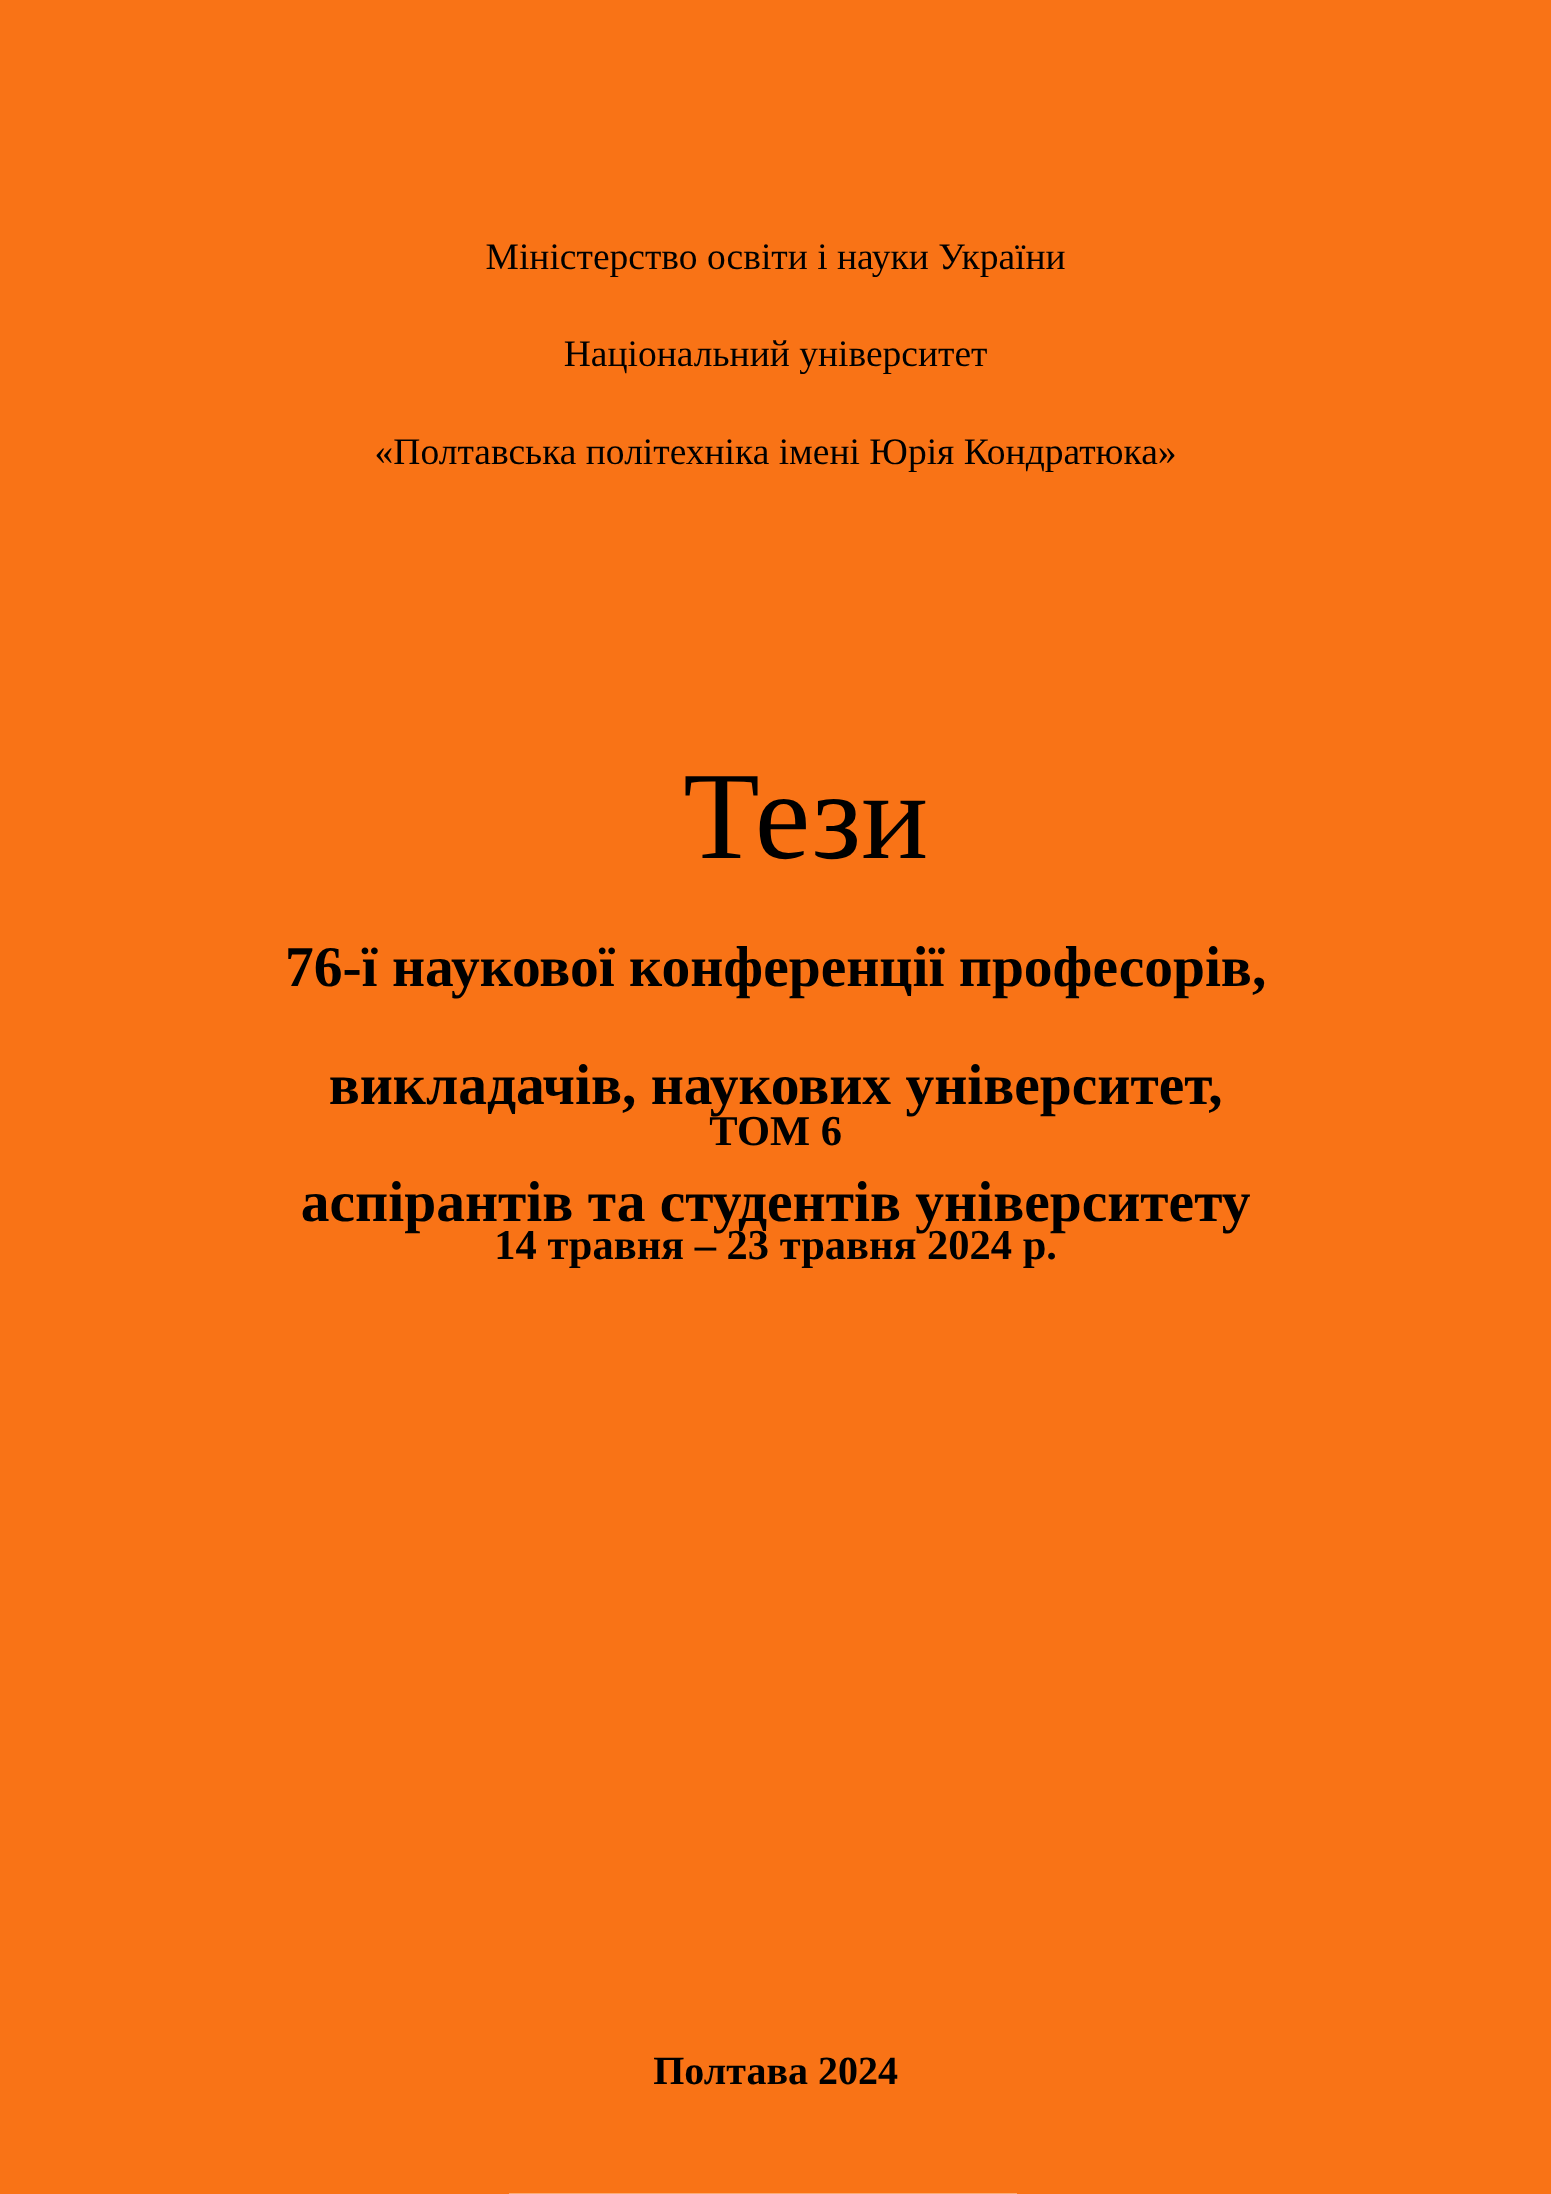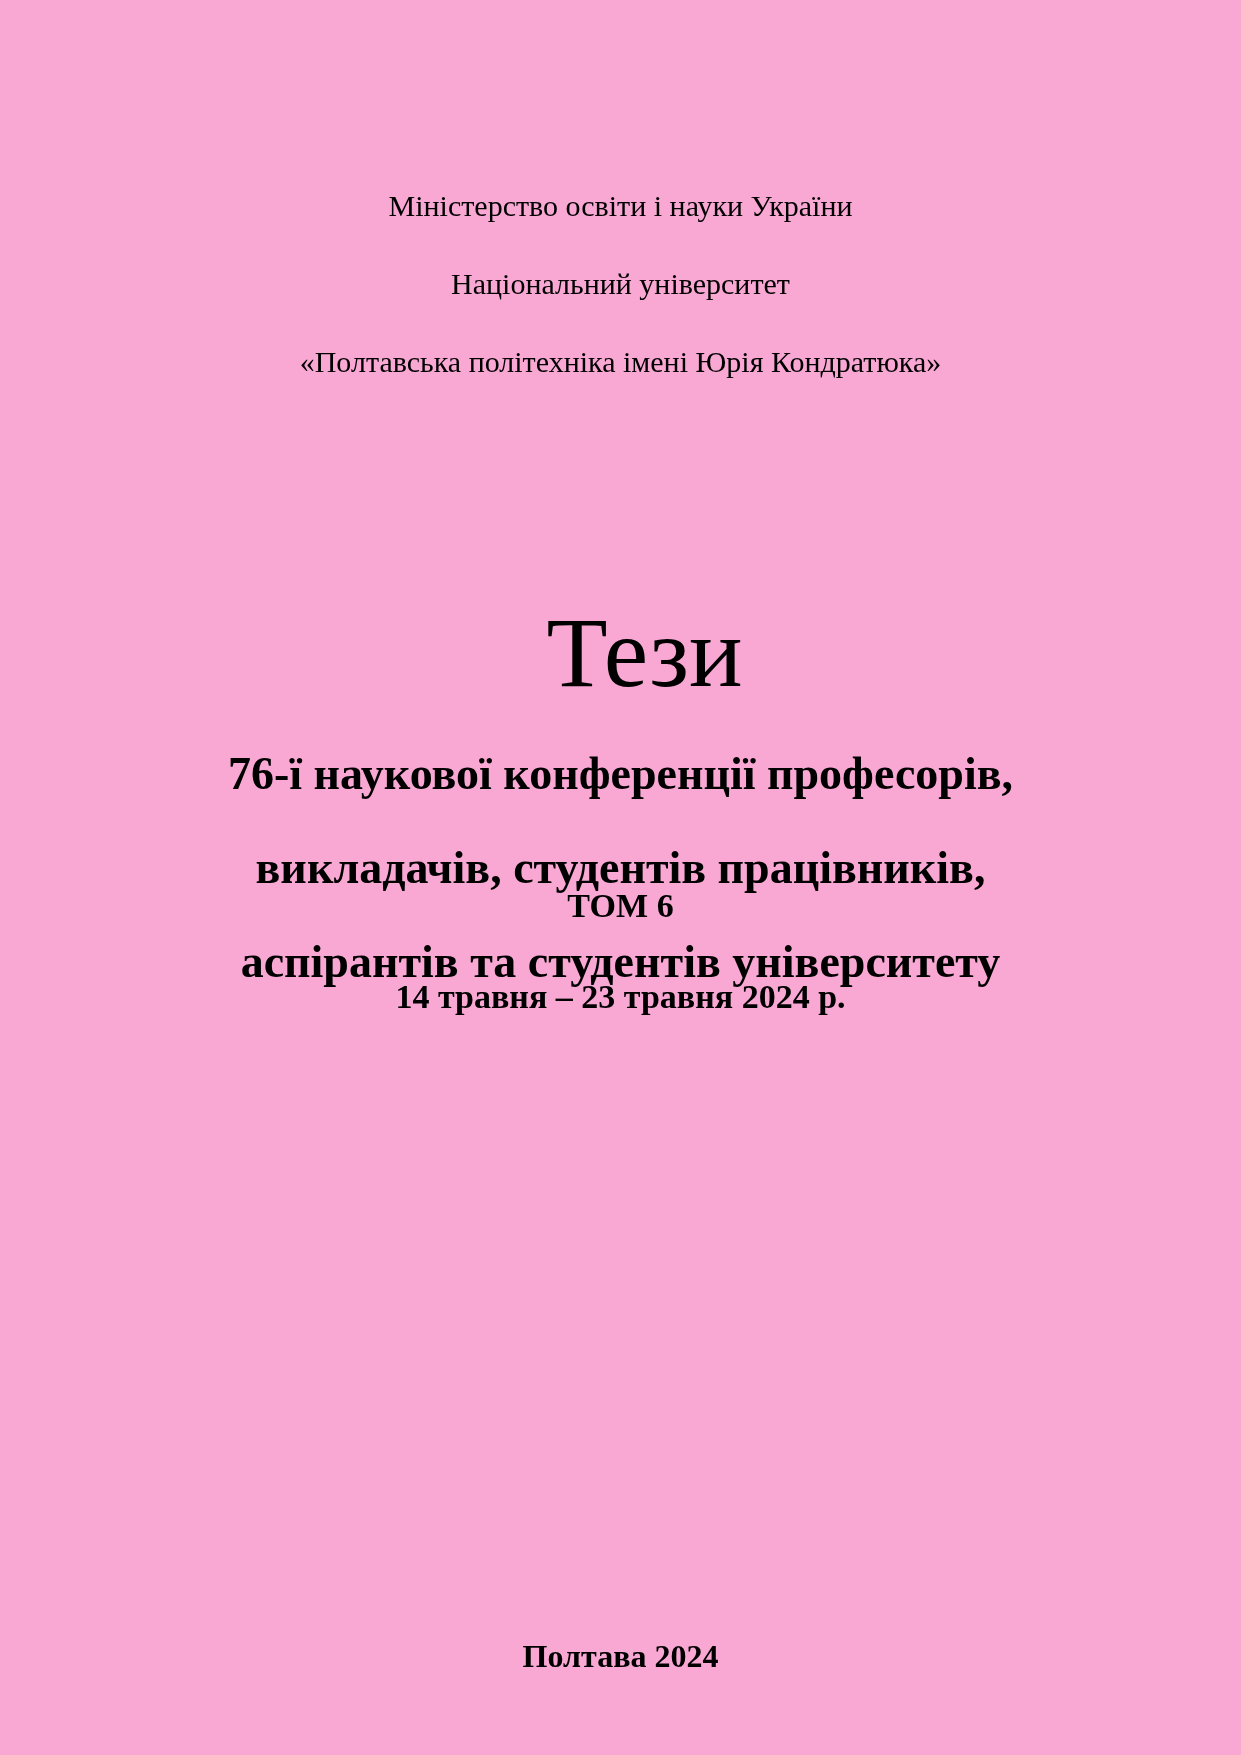--- a/index.html
+++ b/index.html
@@ -4,21 +4,21 @@
 <style>
   html, body {
     margin: 0;
     padding: 0;
     background: #ffffff;
   }
   .page {
     position: relative;
     width: 1241px;
     height: 1755px;
-    background: #f9a8d4;
+    background: #f97316;
     color: #000000;
     font-family: "Liberation Serif", "DejaVu Serif", serif;
     overflow: hidden;
   }
   .centered {
     position: absolute;
     left: 0;
     right: 0;
     text-align: center;
     white-space: pre-line;
@@ -69,21 +69,21 @@
   <div class="centered header-block">
     <div>Міністерство освіти і науки України</div>
     <div>Національний університет</div>
     <div>«Полтавська політехніка імені Юрія Кондратюка»</div>
   </div>
 
   <div class="centered main-title">Тези</div>
 
   <div class="centered subtitle-block">
     <div>76-ї наукової конференції професорів,</div>
-    <div>викладачів, студентів працівників,</div>
+    <div>викладачів, наукових університет,</div>
     <div>аспірантів та студентів університету</div>
   </div>
 
   <div class="centered volume-line">ТОМ 6</div>
 
   <div class="centered date-line">14 травня – 23 травня 2024 р.</div>
 
   <div class="centered footer-line">Полтава 2024</div>
 
 </div>

